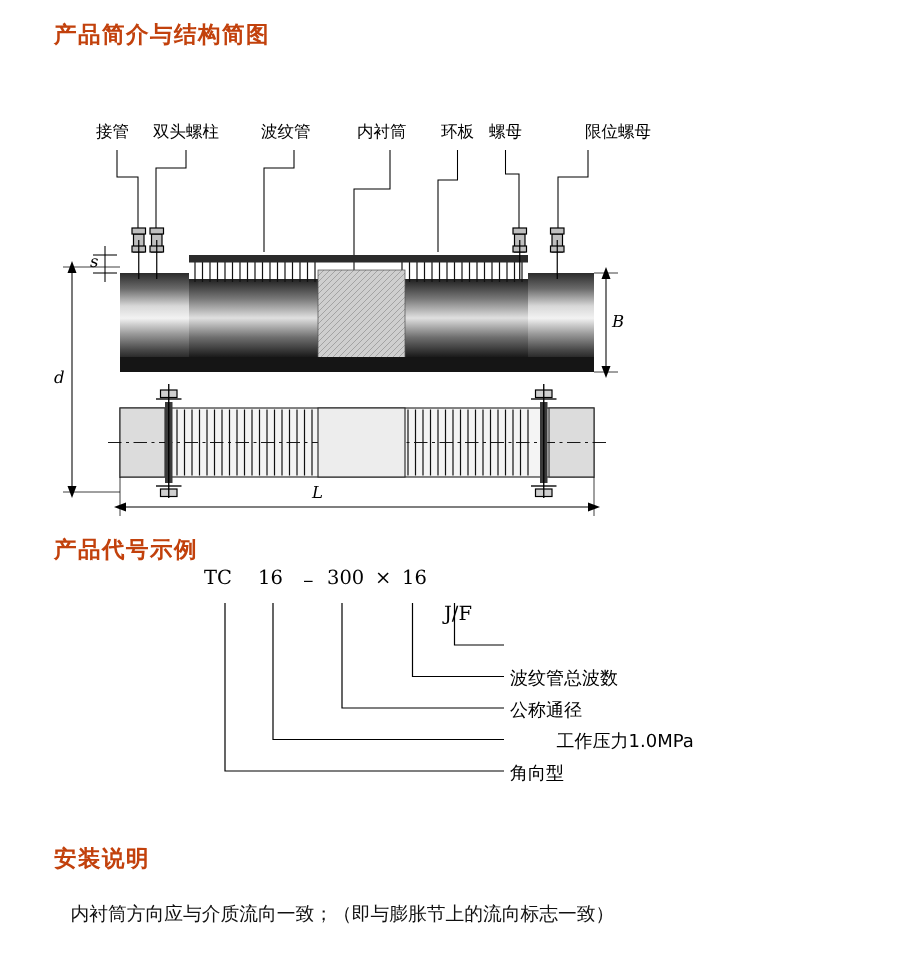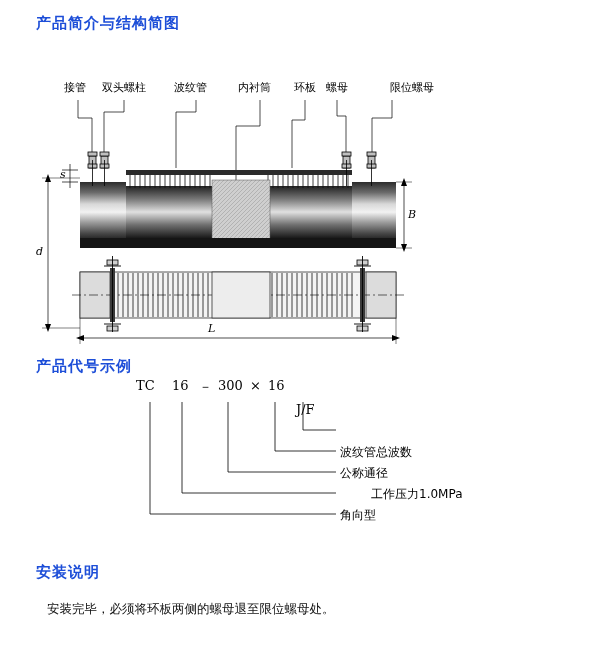--- a/index.html
+++ b/index.html
@@ -15,21 +15,21 @@
     position: relative;
     overflow: hidden;
   }
   .page {
     position: relative;
     width: 600px;
     height: 652px;
   }
   .section-title {
     position: absolute;
-    color: #1d4ed8;
+    color: #c2410c;
     font-weight: bold;
     font-size: 15px;
     letter-spacing: 1px;
   }
   .title-1 { left: 36px; top: 14px; }
   .title-2 { left: 36px; top: 357px; }
   .title-3 { left: 36px; top: 563px; }
 
   
   .diagram {
@@ -350,16 +350,16 @@
     
     <div class="code-desc" style="left:340px; top:66px;">波纹管总波数</div>
     <div class="code-desc" style="left:340px; top:87px;">公称通径</div>
     <div class="code-desc" style="left:340px; top:108px;margin-left:31px;">工作压力1.0MPa</div>
     <div class="code-desc" style="left:340px; top:129px;">角向型</div>
   </div>
 
   <div class="section-title title-3">安装说明</div>
 
   <div class="notes">
-    <div>安装完毕，必须将环板两侧的螺母退至限位螺母处。</div>
+    <div>内衬筒方向应与介质流向一致；（即与膨胀节上的流向标志一致）</div>
   </div>
 
 </div>
 
 </body></html>

